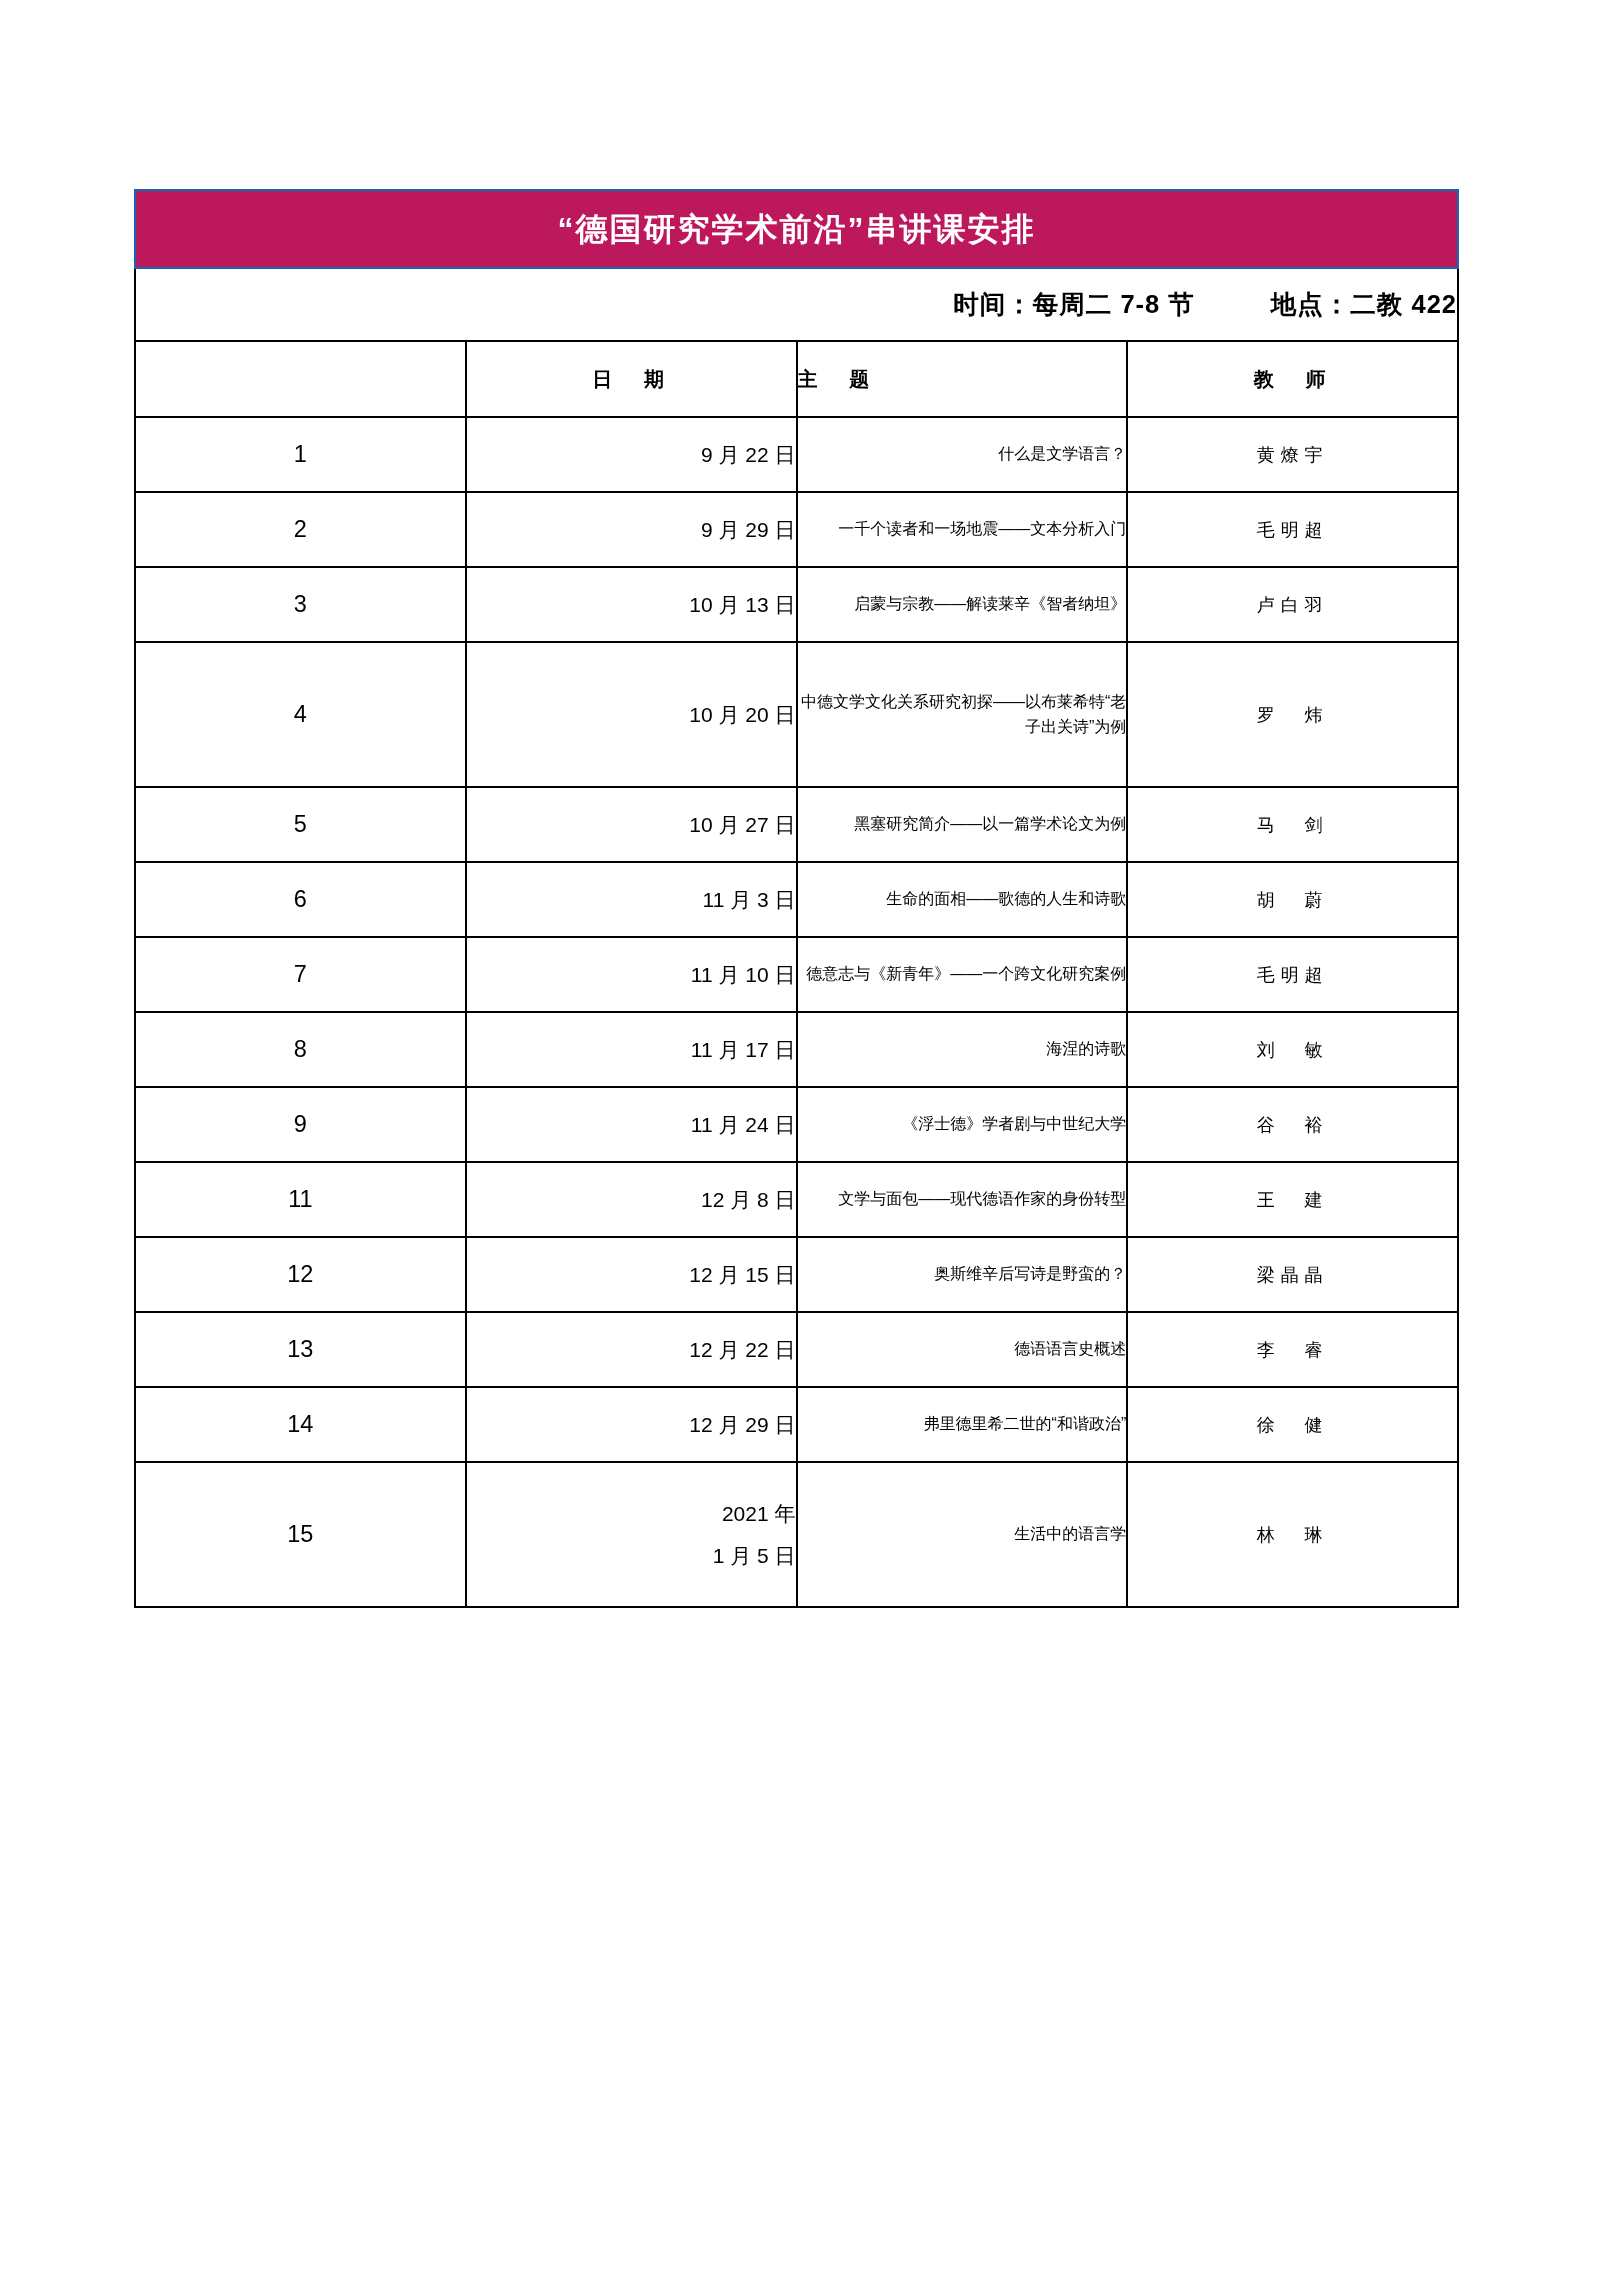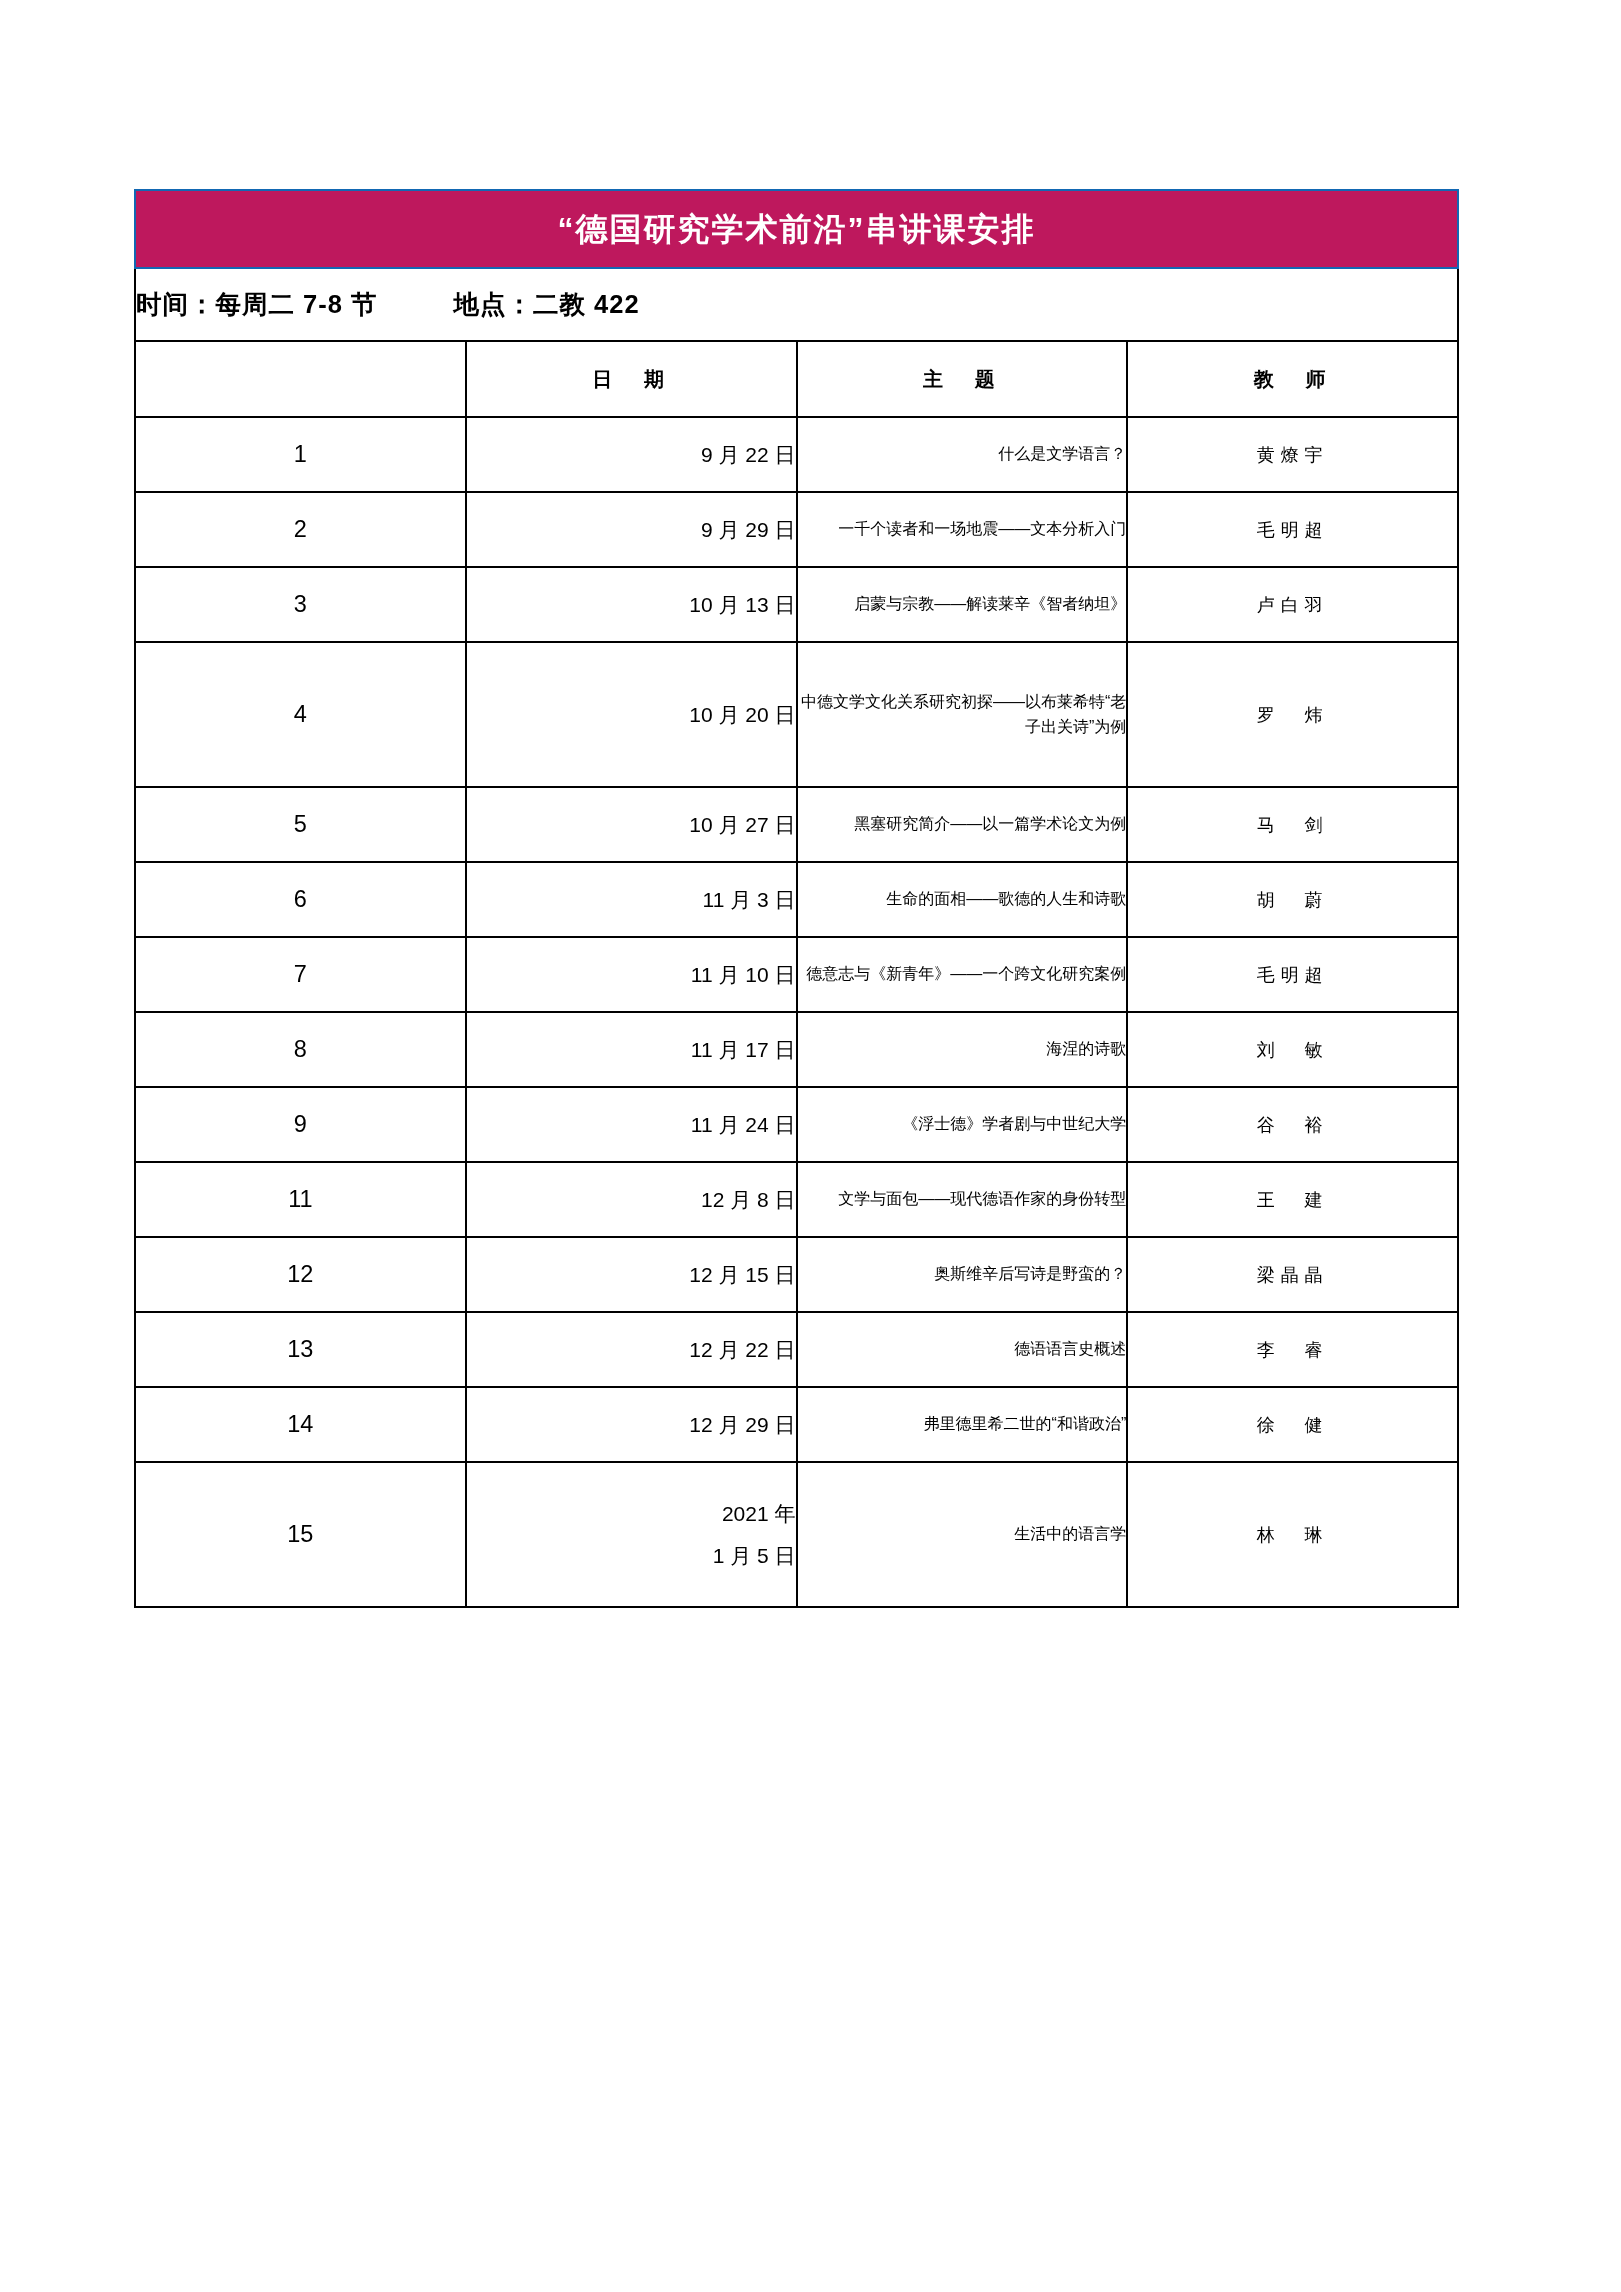--- a/index.html
+++ b/index.html
@@ -40,21 +40,21 @@
     color: #ffffff;
     text-align: center;
     font-size: 32px;
     font-weight: bold;
     letter-spacing: 2px;
     height: 76px;
     line-height: 76px;
     border: 2px solid #1268b3 !important;
   }
   .subtitle-cell {
-    text-align: left;
+    text-align: right;
     font-size: 25.5px;
     font-weight: bold;
     height: 71px;
     line-height: 71px;
     letter-spacing: 1px;
   }
   .subtitle-inner {
     display: inline-block;
   }
   .subtitle-gap {
@@ -115,21 +115,21 @@
           <td class="title-cell" colspan="4">“德国研究学术前沿”串讲课安排</td>
         </tr>
         <tr>
           <td class="subtitle-cell" colspan="4">
             <span class="subtitle-inner">时间：每周二 7-8 节</span><span class="subtitle-gap"></span><span class="subtitle-inner">地点：二教 422</span>
           </td>
         </tr>
         <tr class="head-row">
           <td class="row-num"></td>
           <td class="row-date">日　期</td>
-          <td class="row-topic" style="text-align:center;font-family:Liberation Serif, serif;">主　题</td>
+          <td class="row-topic" style="text-align:left;font-family:Liberation Serif, serif;">主　题</td>
           <td class="row-teacher">教　师</td>
         </tr>
 
         <tr class="data-row">
           <td class="row-num">1</td>
           <td class="row-date">9 月 22 日</td>
           <td class="row-topic">什么是文学语言？</td>
           <td class="row-teacher">黄燎宇</td>
         </tr>
         <tr class="data-row">

